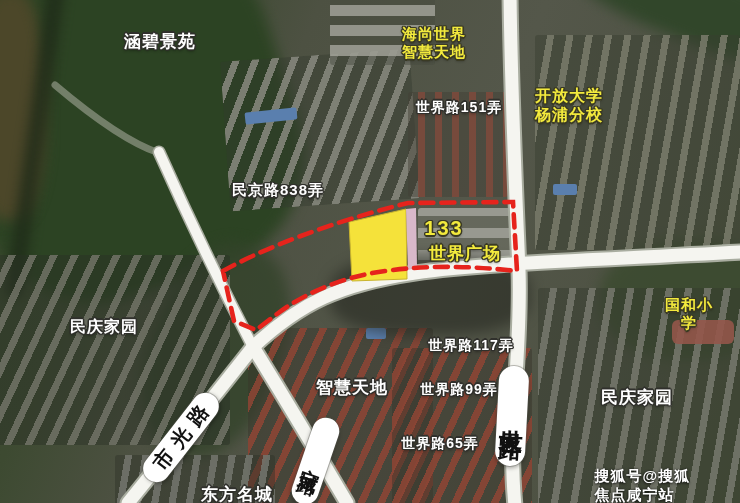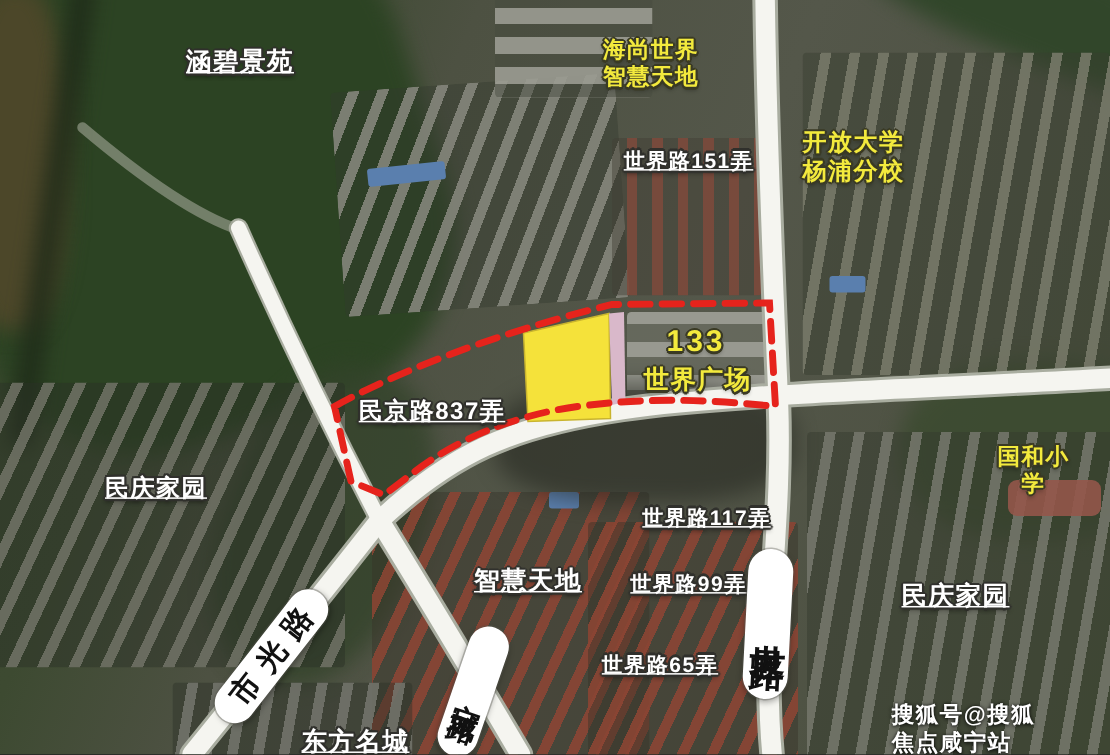--- a/index.html
+++ b/index.html
@@ -12,21 +12,21 @@
   .blocks{position:absolute;opacity:.9;border-radius:3px;}
   .blur{filter:blur(7px);}
   
   .lbl{
     position:absolute;transform:translate(-50%,-50%);
     font-weight:bold;text-align:center;white-space:pre-line;line-height:1.18;
     letter-spacing:1px;pointer-events:none;
   }
   .lbl.white{color:#ffffff;
     text-shadow:-1.5px 0 #30302c,1.5px 0 #30302c,0 -1.5px #30302c,0 1.5px #30302c,
-    -1px -1px #30302c,1px 1px #30302c,-1px 1px #30302c,1px -1px #30302c,0 2px 3px rgba(0,0,0,.45);text-decoration:underline;}
+    -1px -1px #30302c,1px 1px #30302c,-1px 1px #30302c,1px -1px #30302c,0 2px 3px rgba(0,0,0,.45);}
   .lbl.yellow{color:#f3ea3d;
     text-shadow:-1.5px 0 #3a3a24,1.5px 0 #3a3a24,0 -1.5px #3a3a24,0 1.5px #3a3a24,
     -1px -1px #3a3a24,1px 1px #3a3a24,-1px 1px #3a3a24,1px -1px #3a3a24,0 2px 3px rgba(0,0,0,.45);}
   .lbl.black{color:#151510;text-shadow:none;}
   
   .pill{
     position:absolute;display:flex;align-items:center;justify-content:center;
     background:#ffffff;border-radius:18px;color:#111;font-weight:bold;
     box-shadow:0 0 0 1px rgba(90,90,80,.35),0 2px 4px rgba(0,0,0,.35);
   }
@@ -90,23 +90,23 @@
 
     <path d="M223,271 C260,250 330,222 408,203 L513,202 L517,271 C470,266 430,265 385,271 C340,277 302,295 277,314 L256,330 L234,321 Z" fill="none" stroke="#e6231c" stroke-width="4.6" stroke-dasharray="13 8" stroke-linecap="round"></path>
   </svg>
 
   <div class="lbl white" style="left:160px;top:42px;font-size:17px">涵碧景苑</div>
   <div class="lbl yellow" style="left:434px;top:43px;font-size:15px">海尚世界
 智慧天地</div>
   <div class="lbl white" style="left:459px;top:107px;font-size:14px">世界路151弄</div>
   <div class="lbl yellow" style="left:569px;top:106px;font-size:16px">开放大学
 杨浦分校</div>
-  <div class="lbl yellow" style="left:464px;top:229px;font-size:20px;letter-spacing:2px">133</div>
+  <div class="lbl white" style="left:278px;top:190px;font-size:15px">民京路838弄</div>
+  <div class="lbl yellow" style="left:444px;top:229px;font-size:20px;letter-spacing:2px">133</div>
   <div class="lbl yellow" style="left:465px;top:254px;font-size:17px">世界广场</div>
-  <div class="lbl white" style="left:288px;top:276px;font-size:16px">民京路837弄</div>
   <div class="lbl yellow" style="left:689px;top:314px;font-size:15px">国和小学</div>
   <div class="lbl white" style="left:104px;top:327px;font-size:16px">民庆家园</div>
   <div class="lbl white" style="left:471px;top:345px;font-size:14px">世界路117弄</div>
   <div class="lbl white" style="left:352px;top:388px;font-size:17px">智慧天地</div>
   <div class="lbl white" style="left:459px;top:389px;font-size:14px">世界路99弄</div>
   <div class="lbl white" style="left:637px;top:398px;font-size:17px">民庆家园</div>
   <div class="lbl white" style="left:440px;top:443px;font-size:14px">世界路65弄</div>
   <div class="lbl white" style="left:237px;top:495px;font-size:17px">东方名城</div>
 
   <div class="pill" style="left:128px;top:424px;width:98px;height:27px;font-size:20px;letter-spacing:8px;padding-left:8px;transform:rotate(-52deg);">市光路</div>

